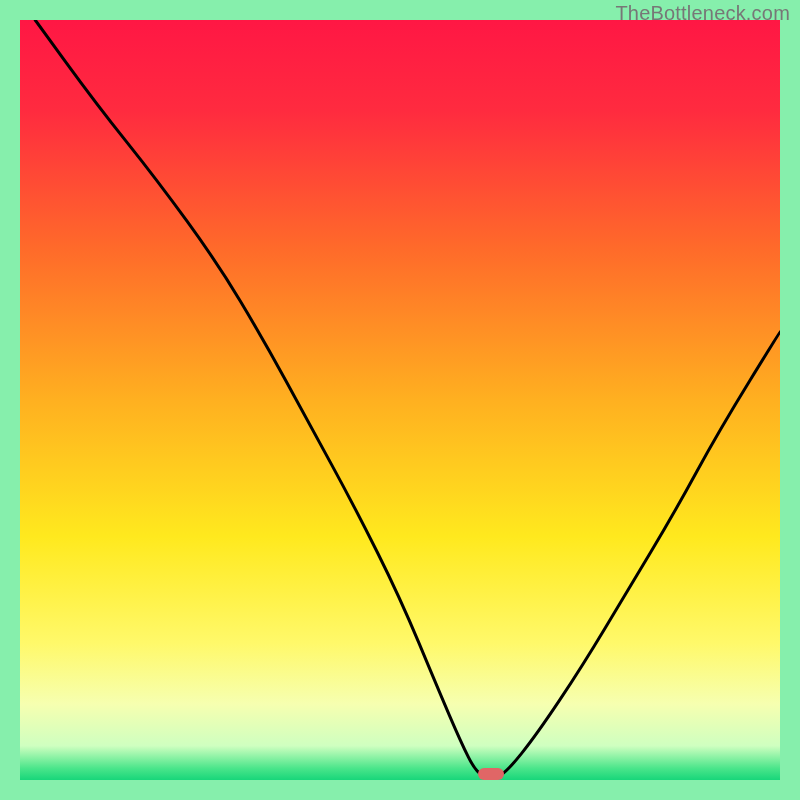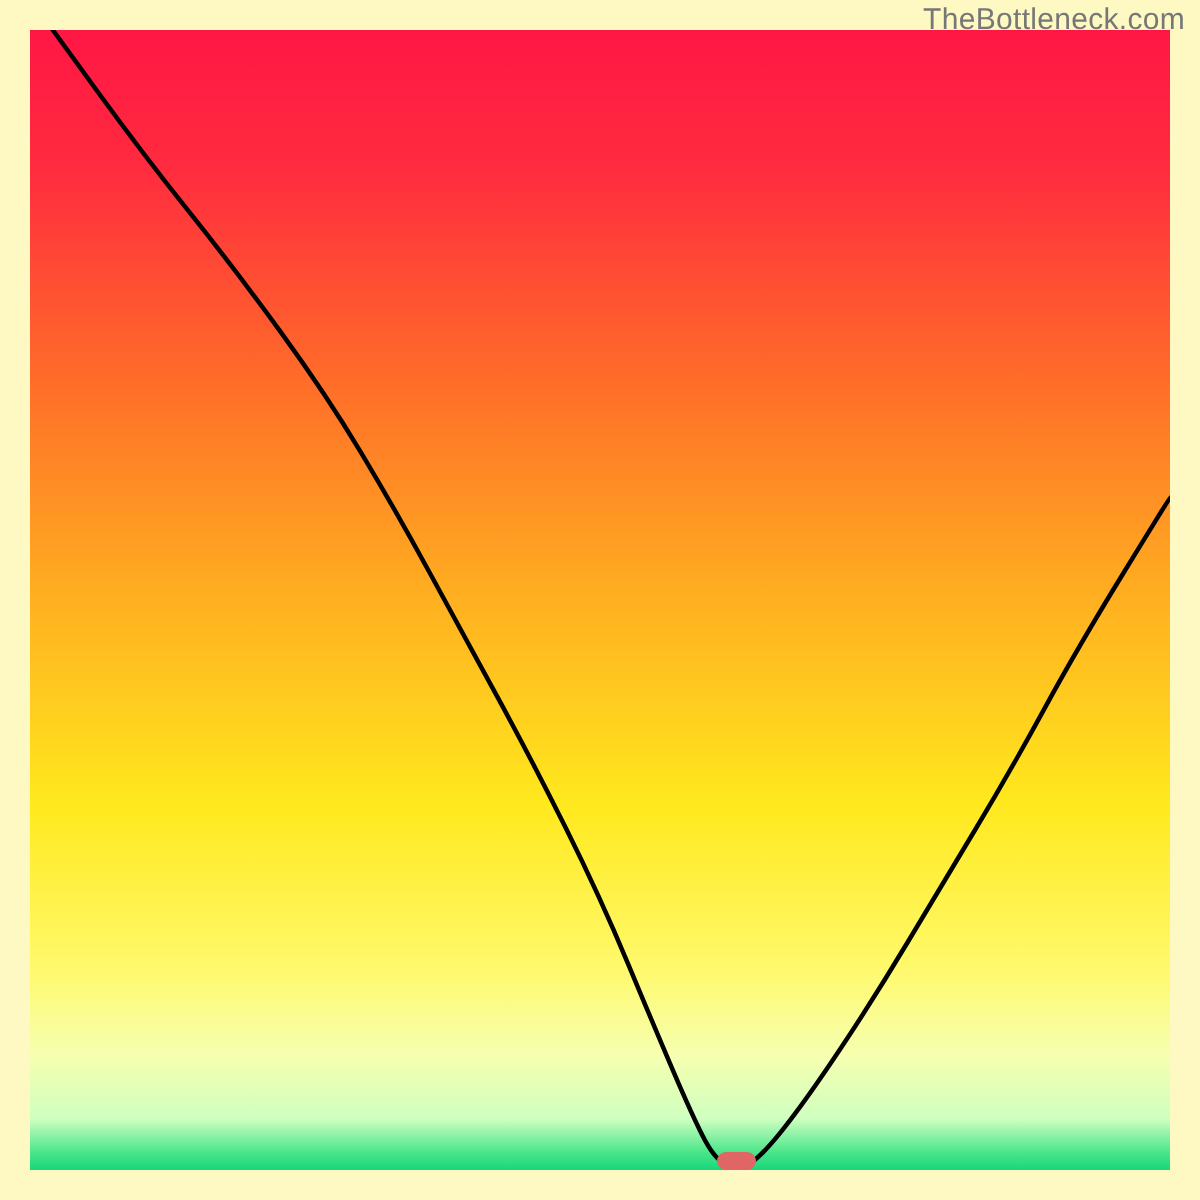--- a/index.html
+++ b/index.html
@@ -8,21 +8,21 @@
     width: 800px;
     height: 800px;
     background: #000;
     overflow: hidden;
     font-family: Arial, Helvetica, sans-serif;
   }
   .frame {
     position: relative;
     width: 800px;
     height: 800px;
-    background: #fef9c3;
+    background: #86efac;
   }
   .plot {
     position: absolute;
     left: 20px;
     top: 20px;
     width: 760px;
     height: 760px;
     overflow: hidden;
   }
   .gradient {

